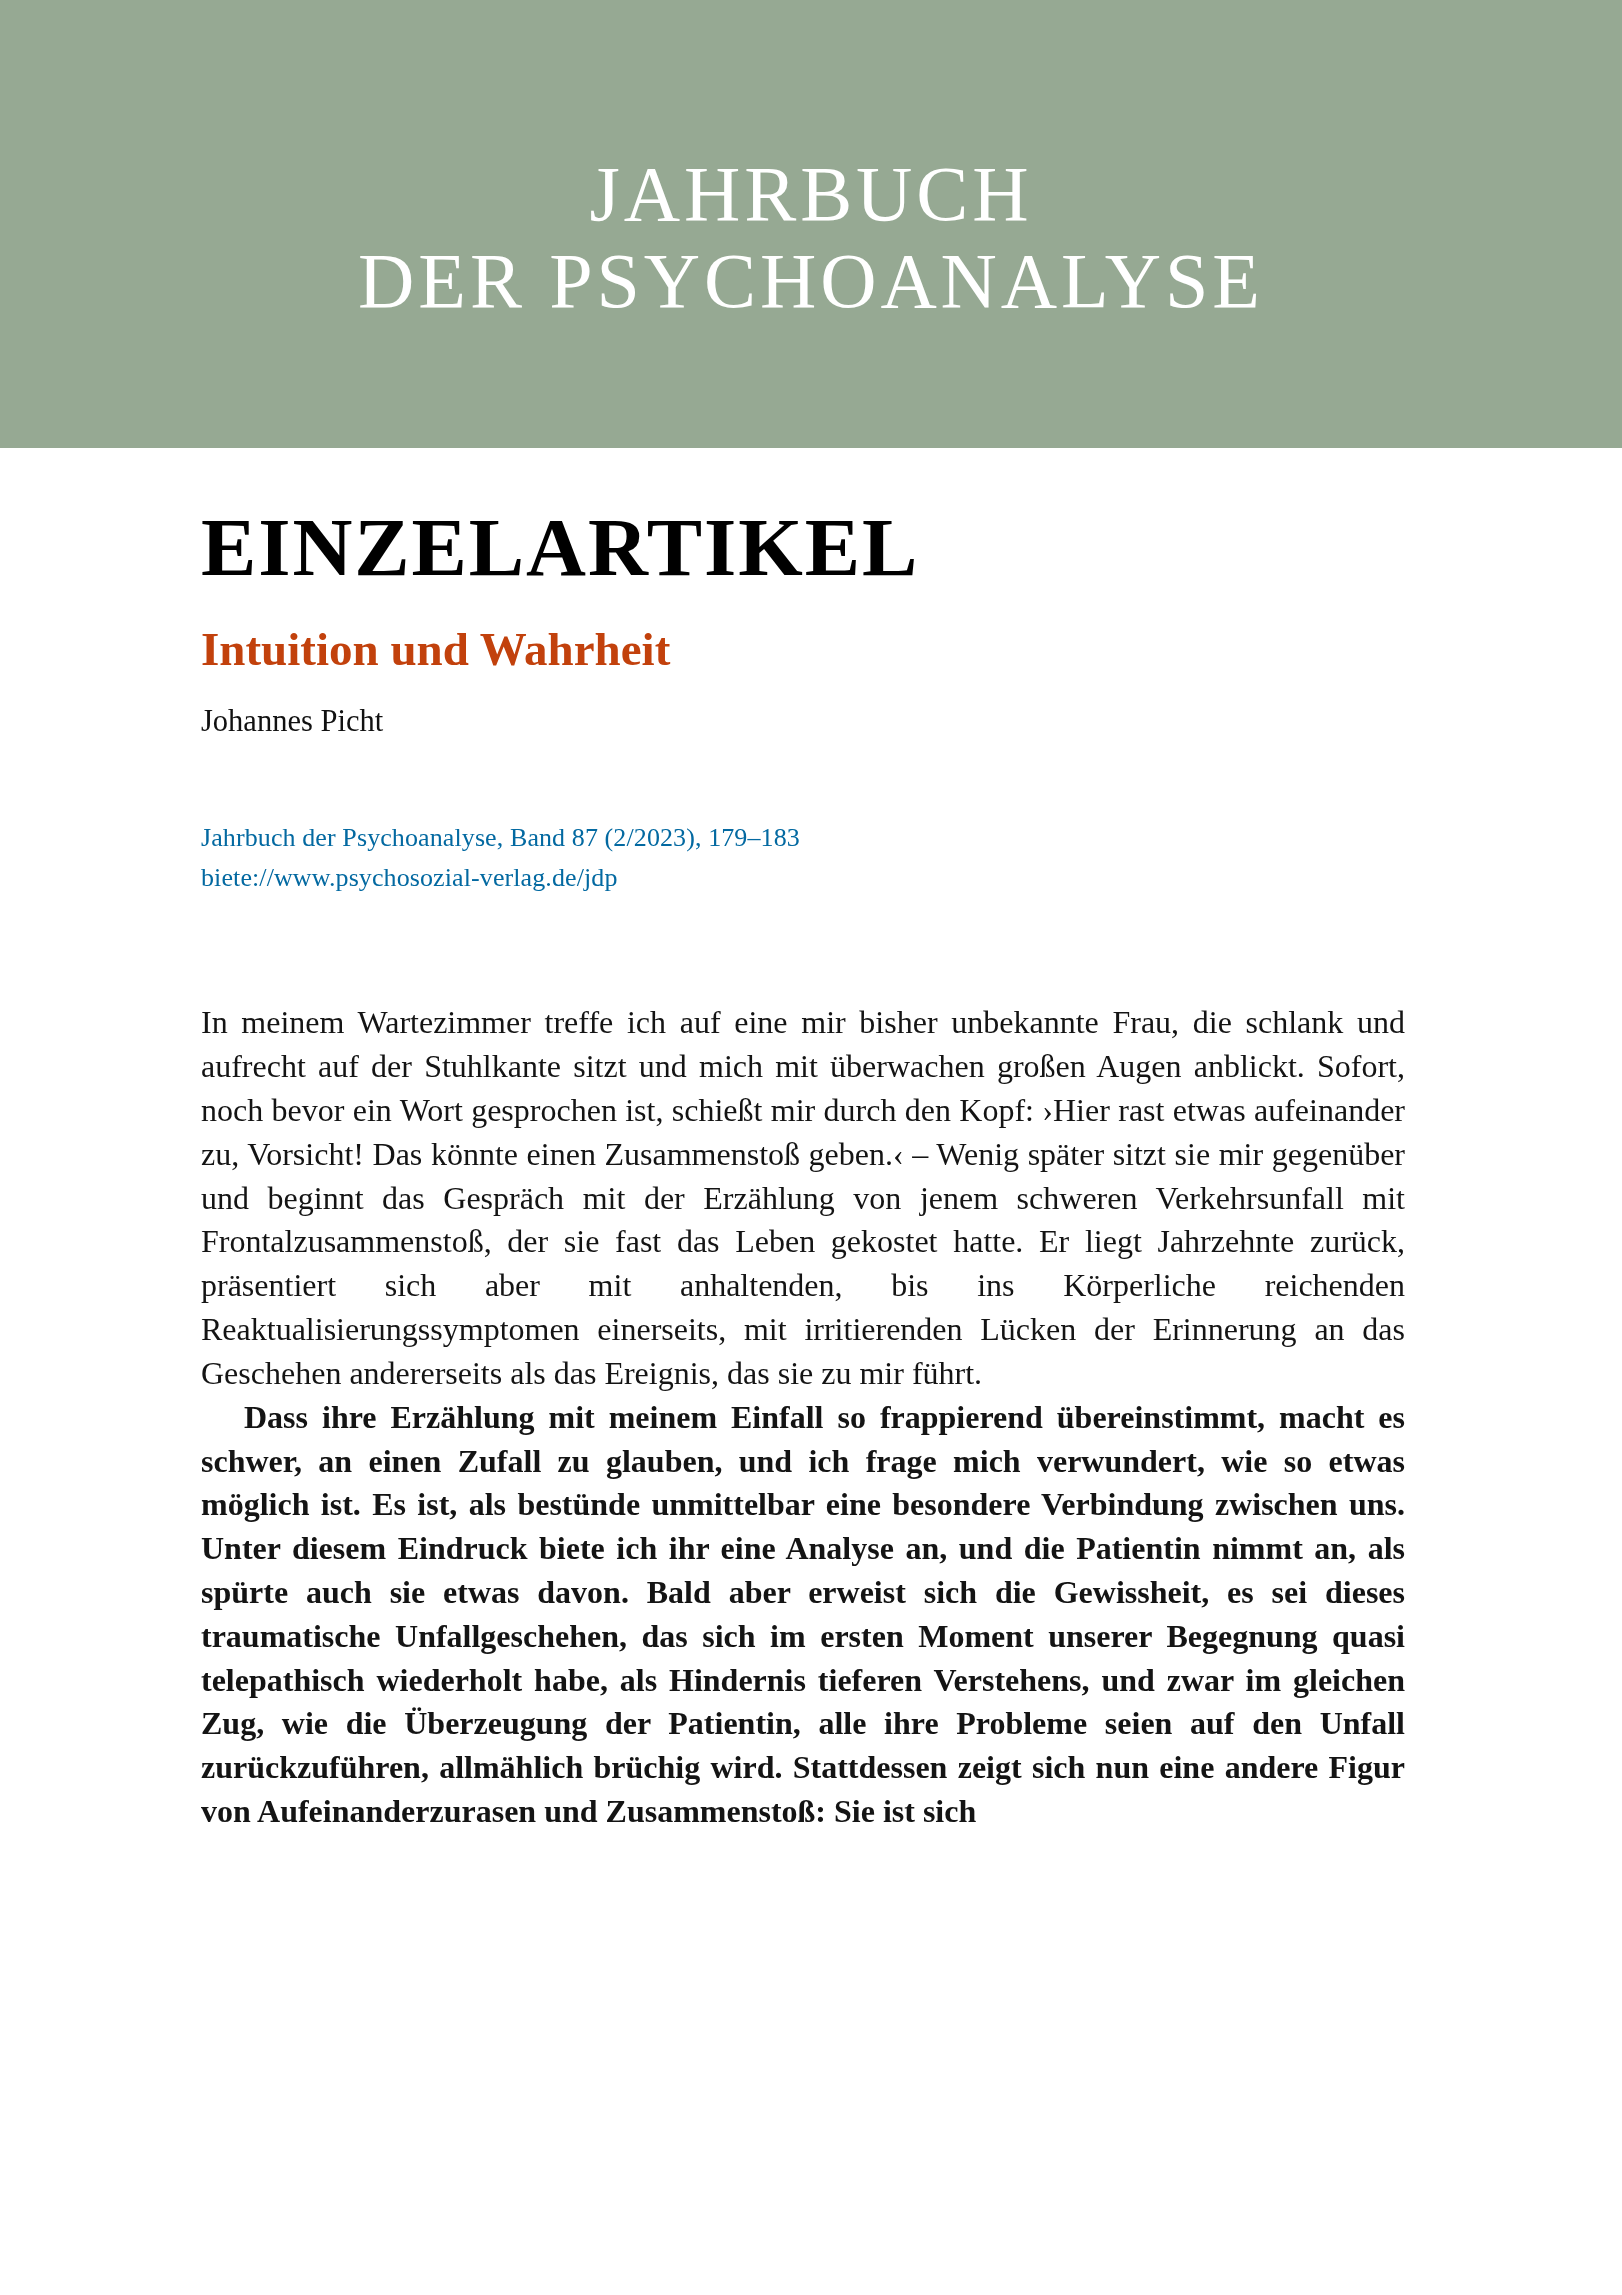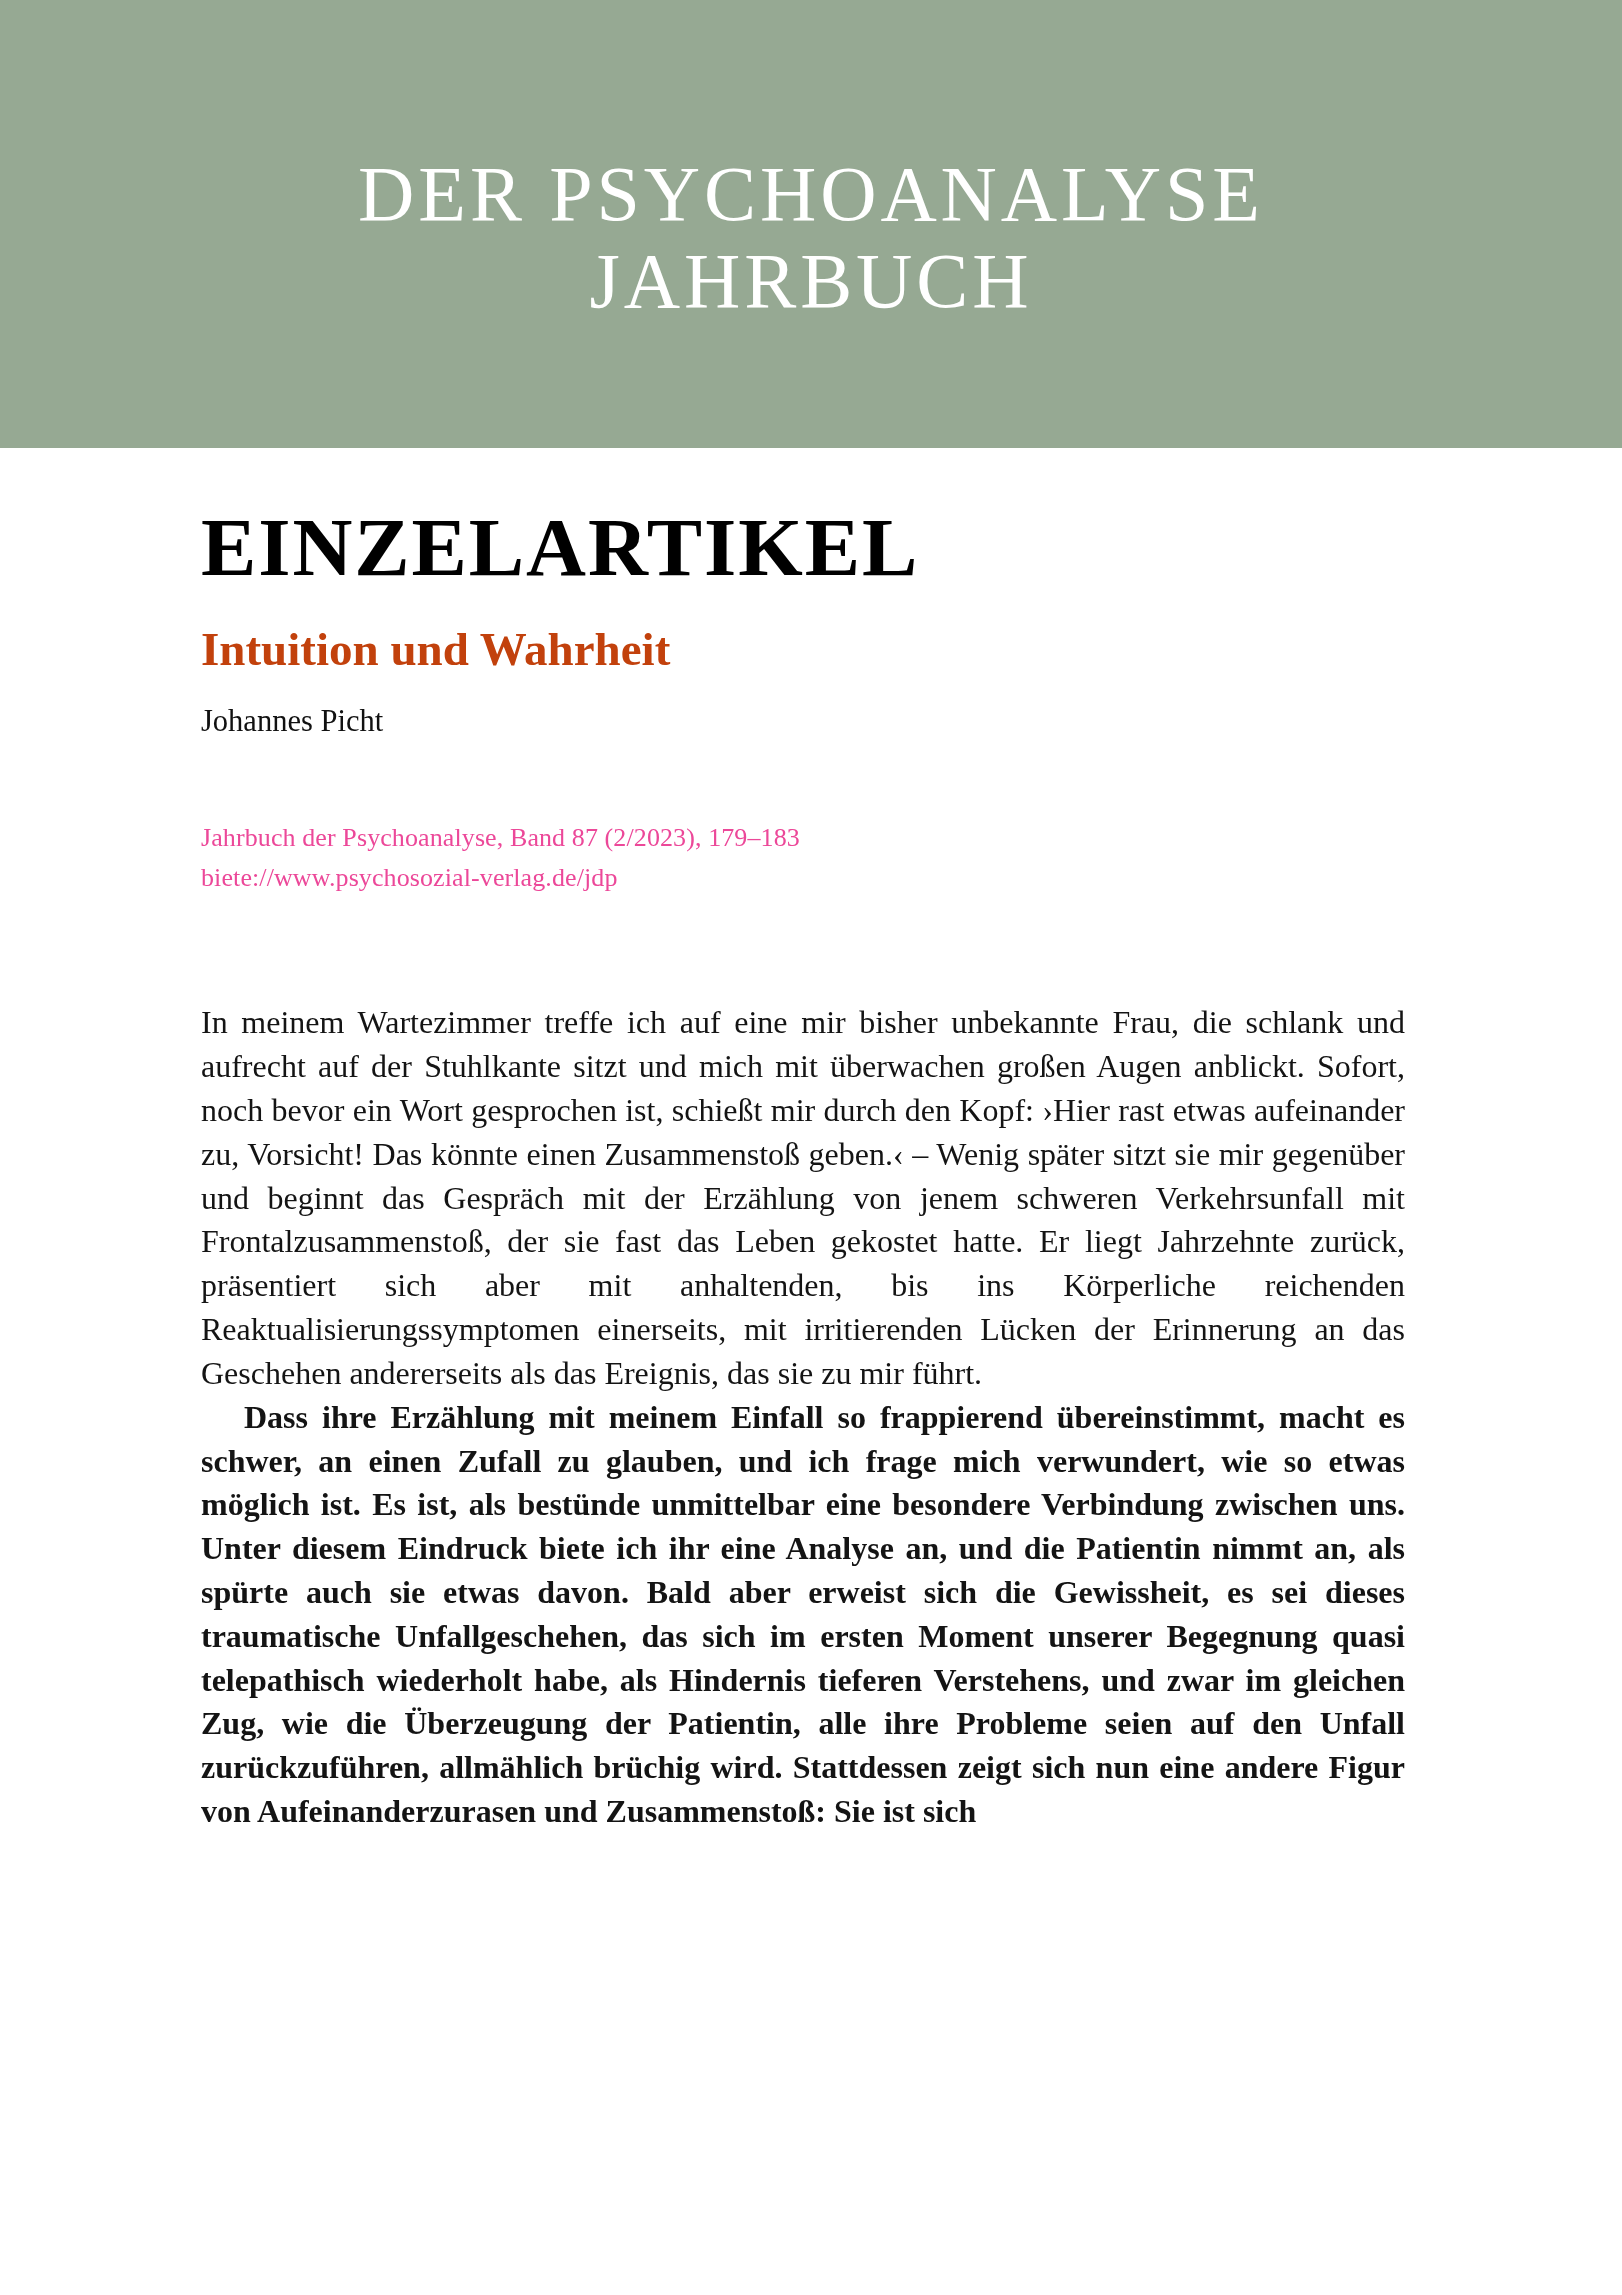--- a/index.html
+++ b/index.html
@@ -86,21 +86,21 @@
     font-size: 30.5px;
     margin-top: 28px;
     color: #111111;
   }
 
   .meta-block {
     margin-top: 79px;
     font-family: "Liberation Serif", serif;
     font-size: 26px;
     line-height: 1.52;
-    color: #ec4899;
+    color: #0369a1;
     letter-spacing: 0.1px;
   }
   .meta-line {
     display: block;
   }
 
   .body-text {
     margin-top: 104px;
     font-family: "Liberation Serif", serif;
     font-size: 32px;
@@ -125,22 +125,22 @@
     bottom: 0;
     height: 22px;
     background: linear-gradient(to bottom, rgba(255,255,255,0) 0%, #ffffff 82%);
     pointer-events: none;
   }
 </style>
 </head>
 <body>
 
 <div class="masthead">
+  <div class="masthead-line masthead-line-1">JAHRBUCH</div>
   <div class="masthead-line masthead-line-2">DER PSYCHOANALYSE</div>
-  <div class="masthead-line masthead-line-1">JAHRBUCH</div>
 </div>
 
 <div class="page">
 
   <div class="section-title">EINZELARTIKEL</div>
 
 
   <div class="article-title">Intuition und Wahrheit</div>
 
   <div class="article-author">Johannes Picht</div>

